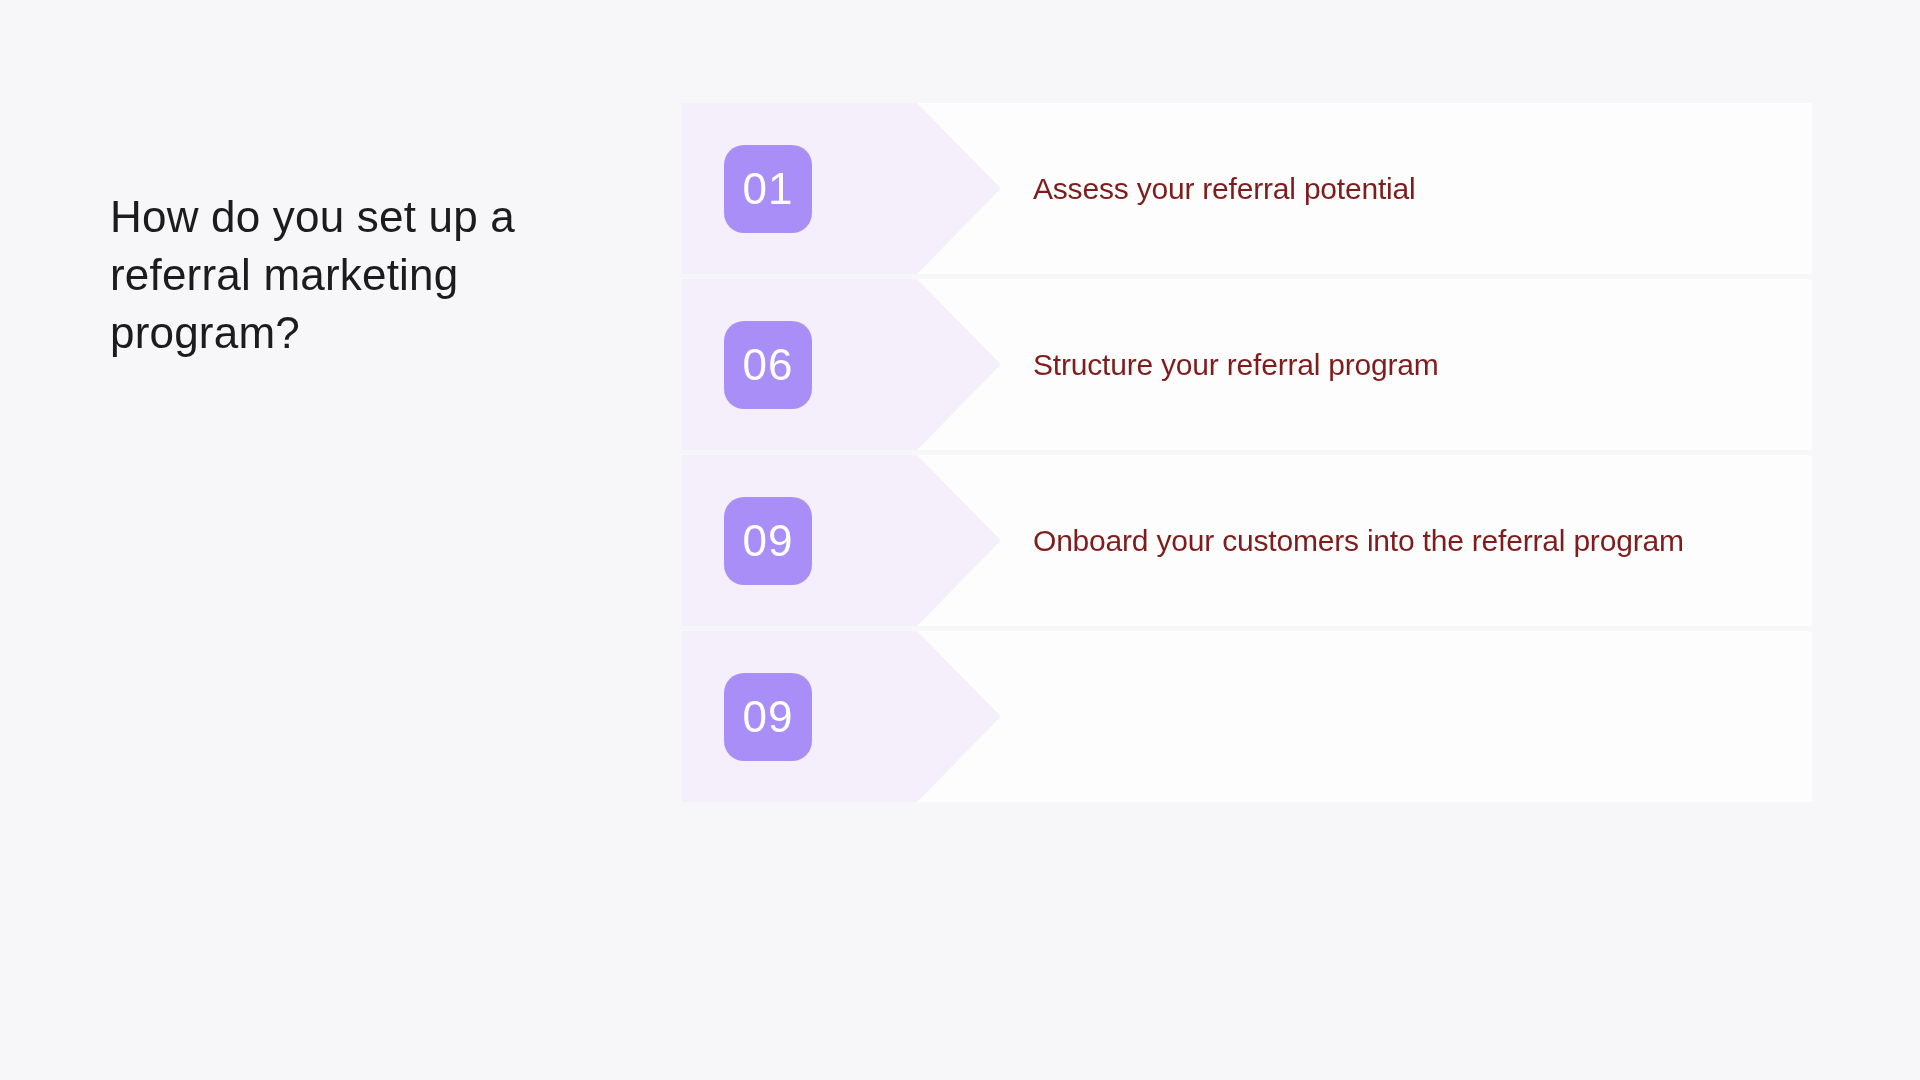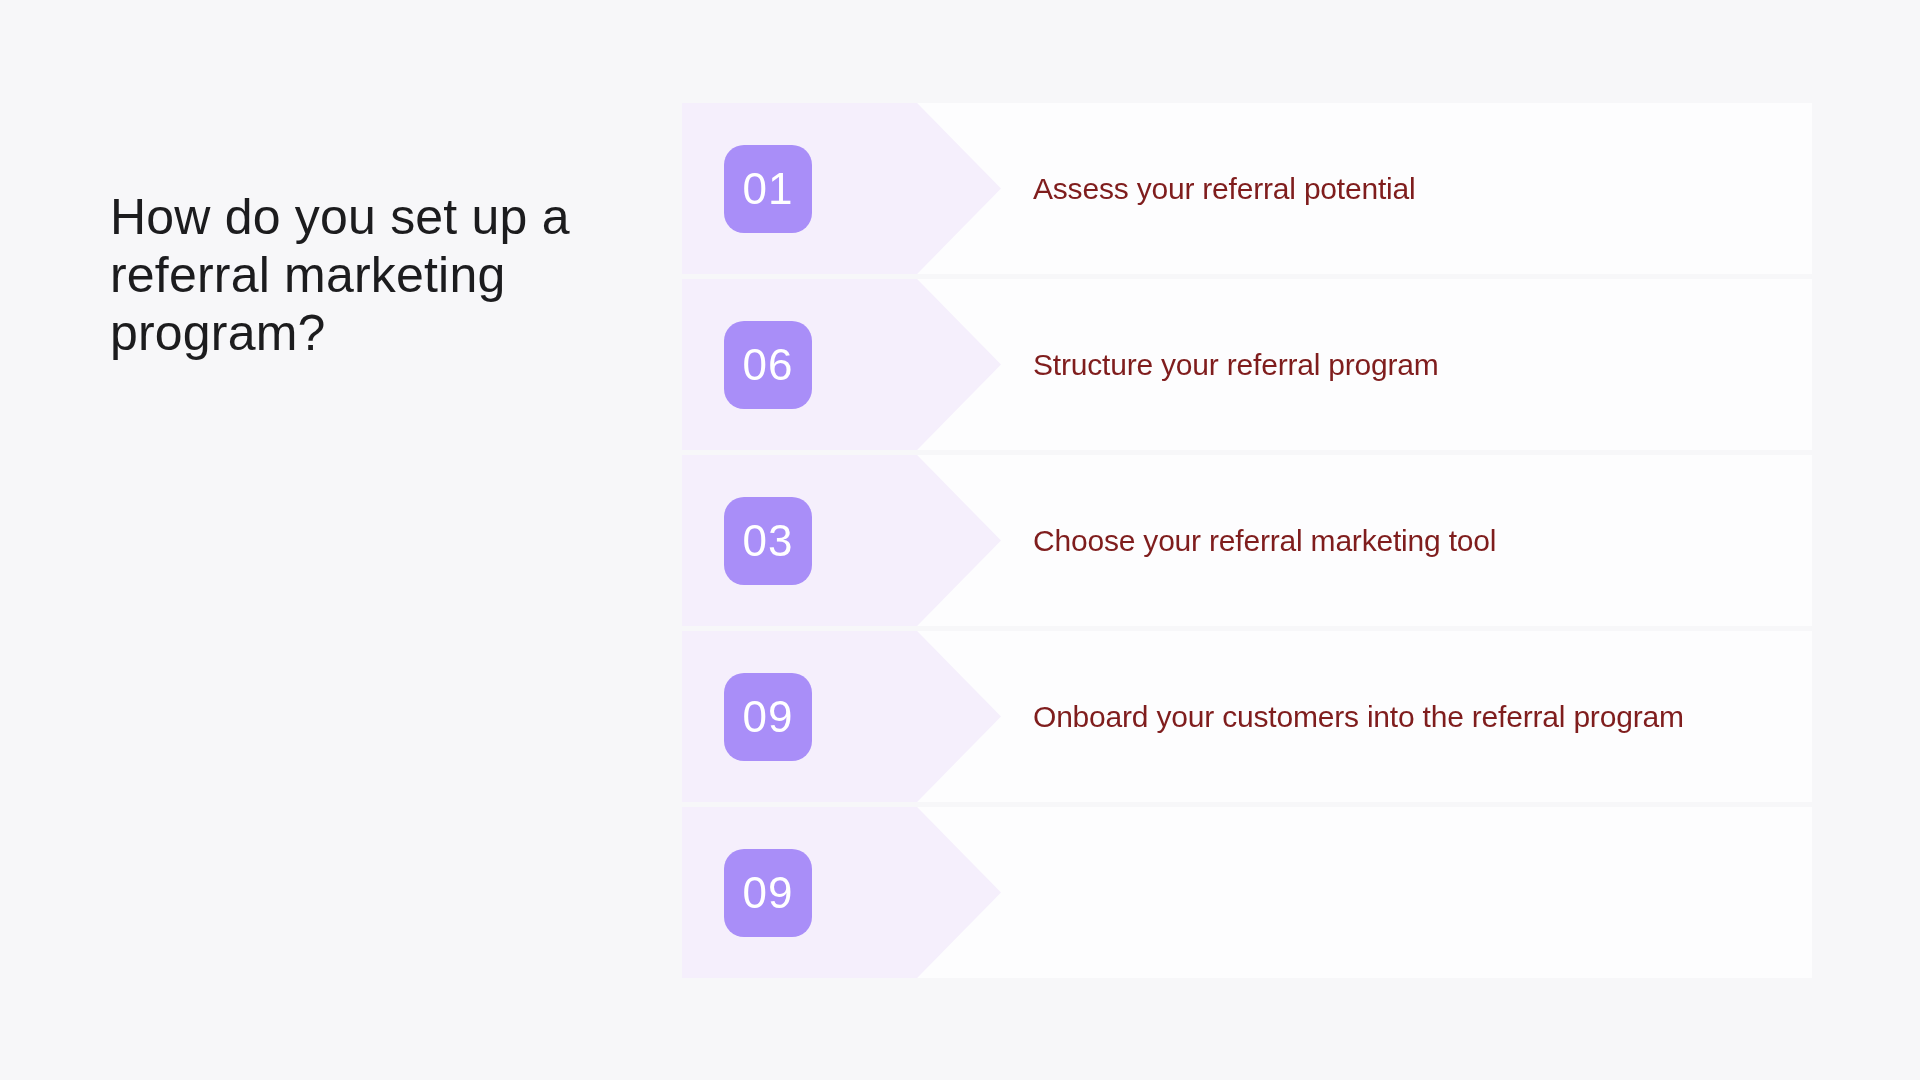--- a/index.html
+++ b/index.html
@@ -14,21 +14,21 @@
     background: #f7f7f9;
     font-family: "Liberation Sans", sans-serif;
   }
 
   
   .title {
     position: absolute;
     left: 110px;
     top: 188px;
     color: #1c1c1e;
-    font-size: 50px;
+    font-size: 44px;
     line-height: 58px;
     font-weight: 500;
     letter-spacing: 0.2px;
   }
 
   
   .steps {
     position: absolute;
     left: 682px;
     top: 103px;
@@ -99,25 +99,20 @@
     <div class="step-badge">01</div>
     <div class="step-label">Assess your referral potential</div>
   </div>
 
   <div class="step-row">
     <div class="step-arrow"></div>
     <div class="step-badge">06</div>
     <div class="step-label">Structure your referral program</div>
   </div>
 
-  <div class="step-row">
-    <div class="step-arrow"></div>
-    <div class="step-badge">03</div>
-    <div class="step-label">Choose your referral marketing tool</div>
-  </div>
 
   <div class="step-row">
     <div class="step-arrow"></div>
     <div class="step-badge">09</div>
     <div class="step-label">Onboard your customers into the referral program</div>
   </div>
 
   <div class="step-row">
     <div class="step-arrow"></div>
     <div class="step-badge">09</div>

